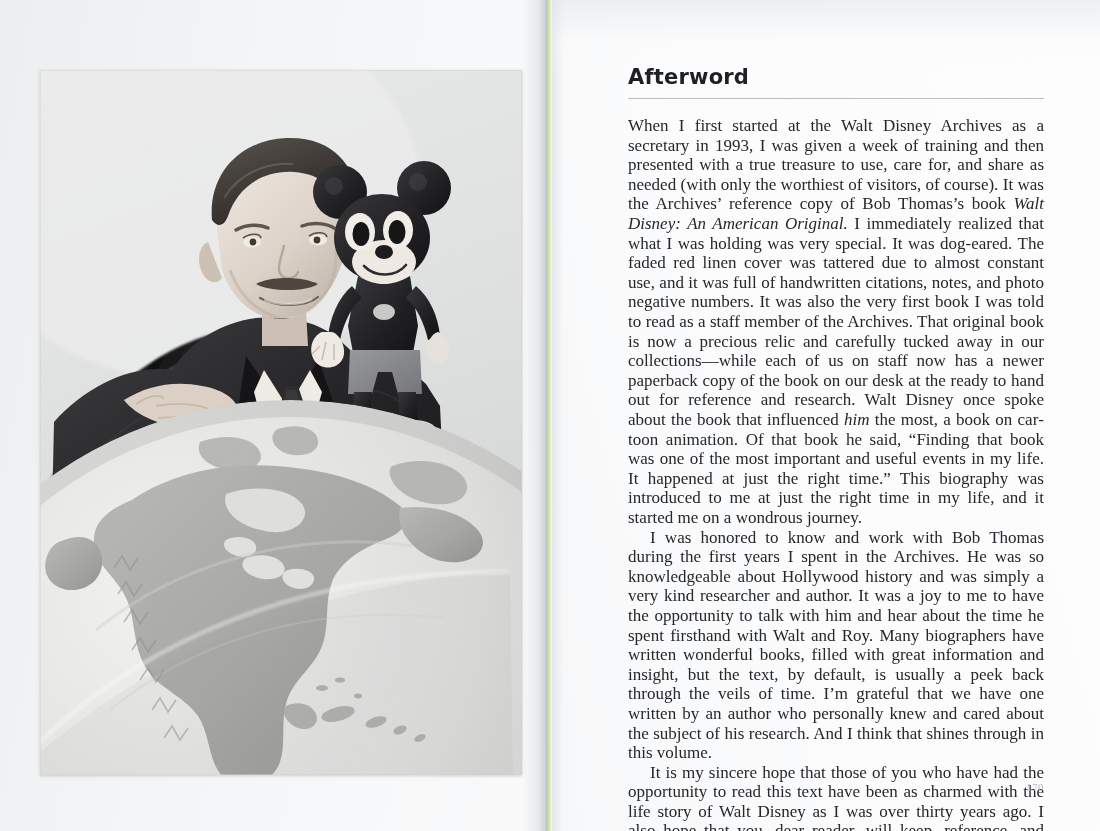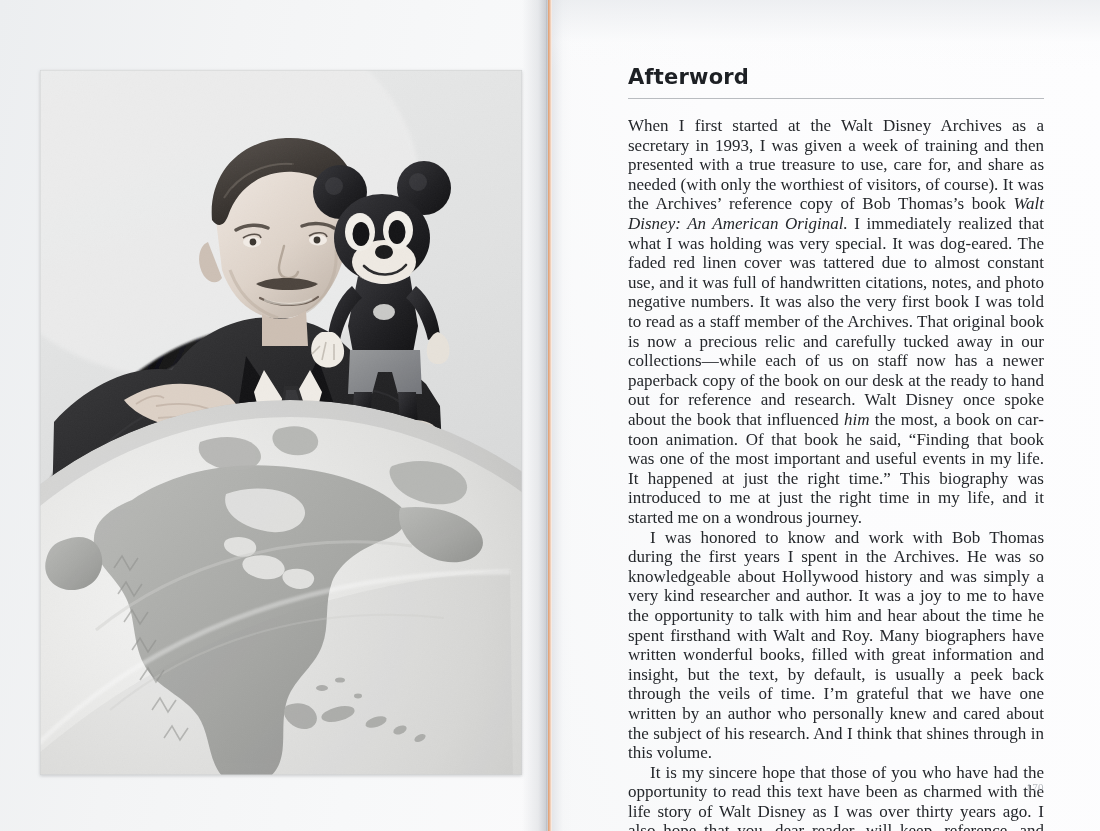--- a/index.html
+++ b/index.html
@@ -11,21 +11,21 @@
     height: 831px;
     overflow: hidden;
     background: #f2f3f4;
     font-family: "Liberation Serif", serif;
   }
 
   .spread {
     position: relative;
     width: 1100px;
     height: 831px;
-    background: #f97316;
+    background: #bef264;
   }
 
   
   .page-left {
     position: absolute;
     left: 0; top: 0;
     width: 548px; height: 831px;
     background: linear-gradient(100deg, #eceef0 0%, #f3f4f5 35%, #f7f8f9 70%, #fafafb 100%);
   }
   .page-left::after {

